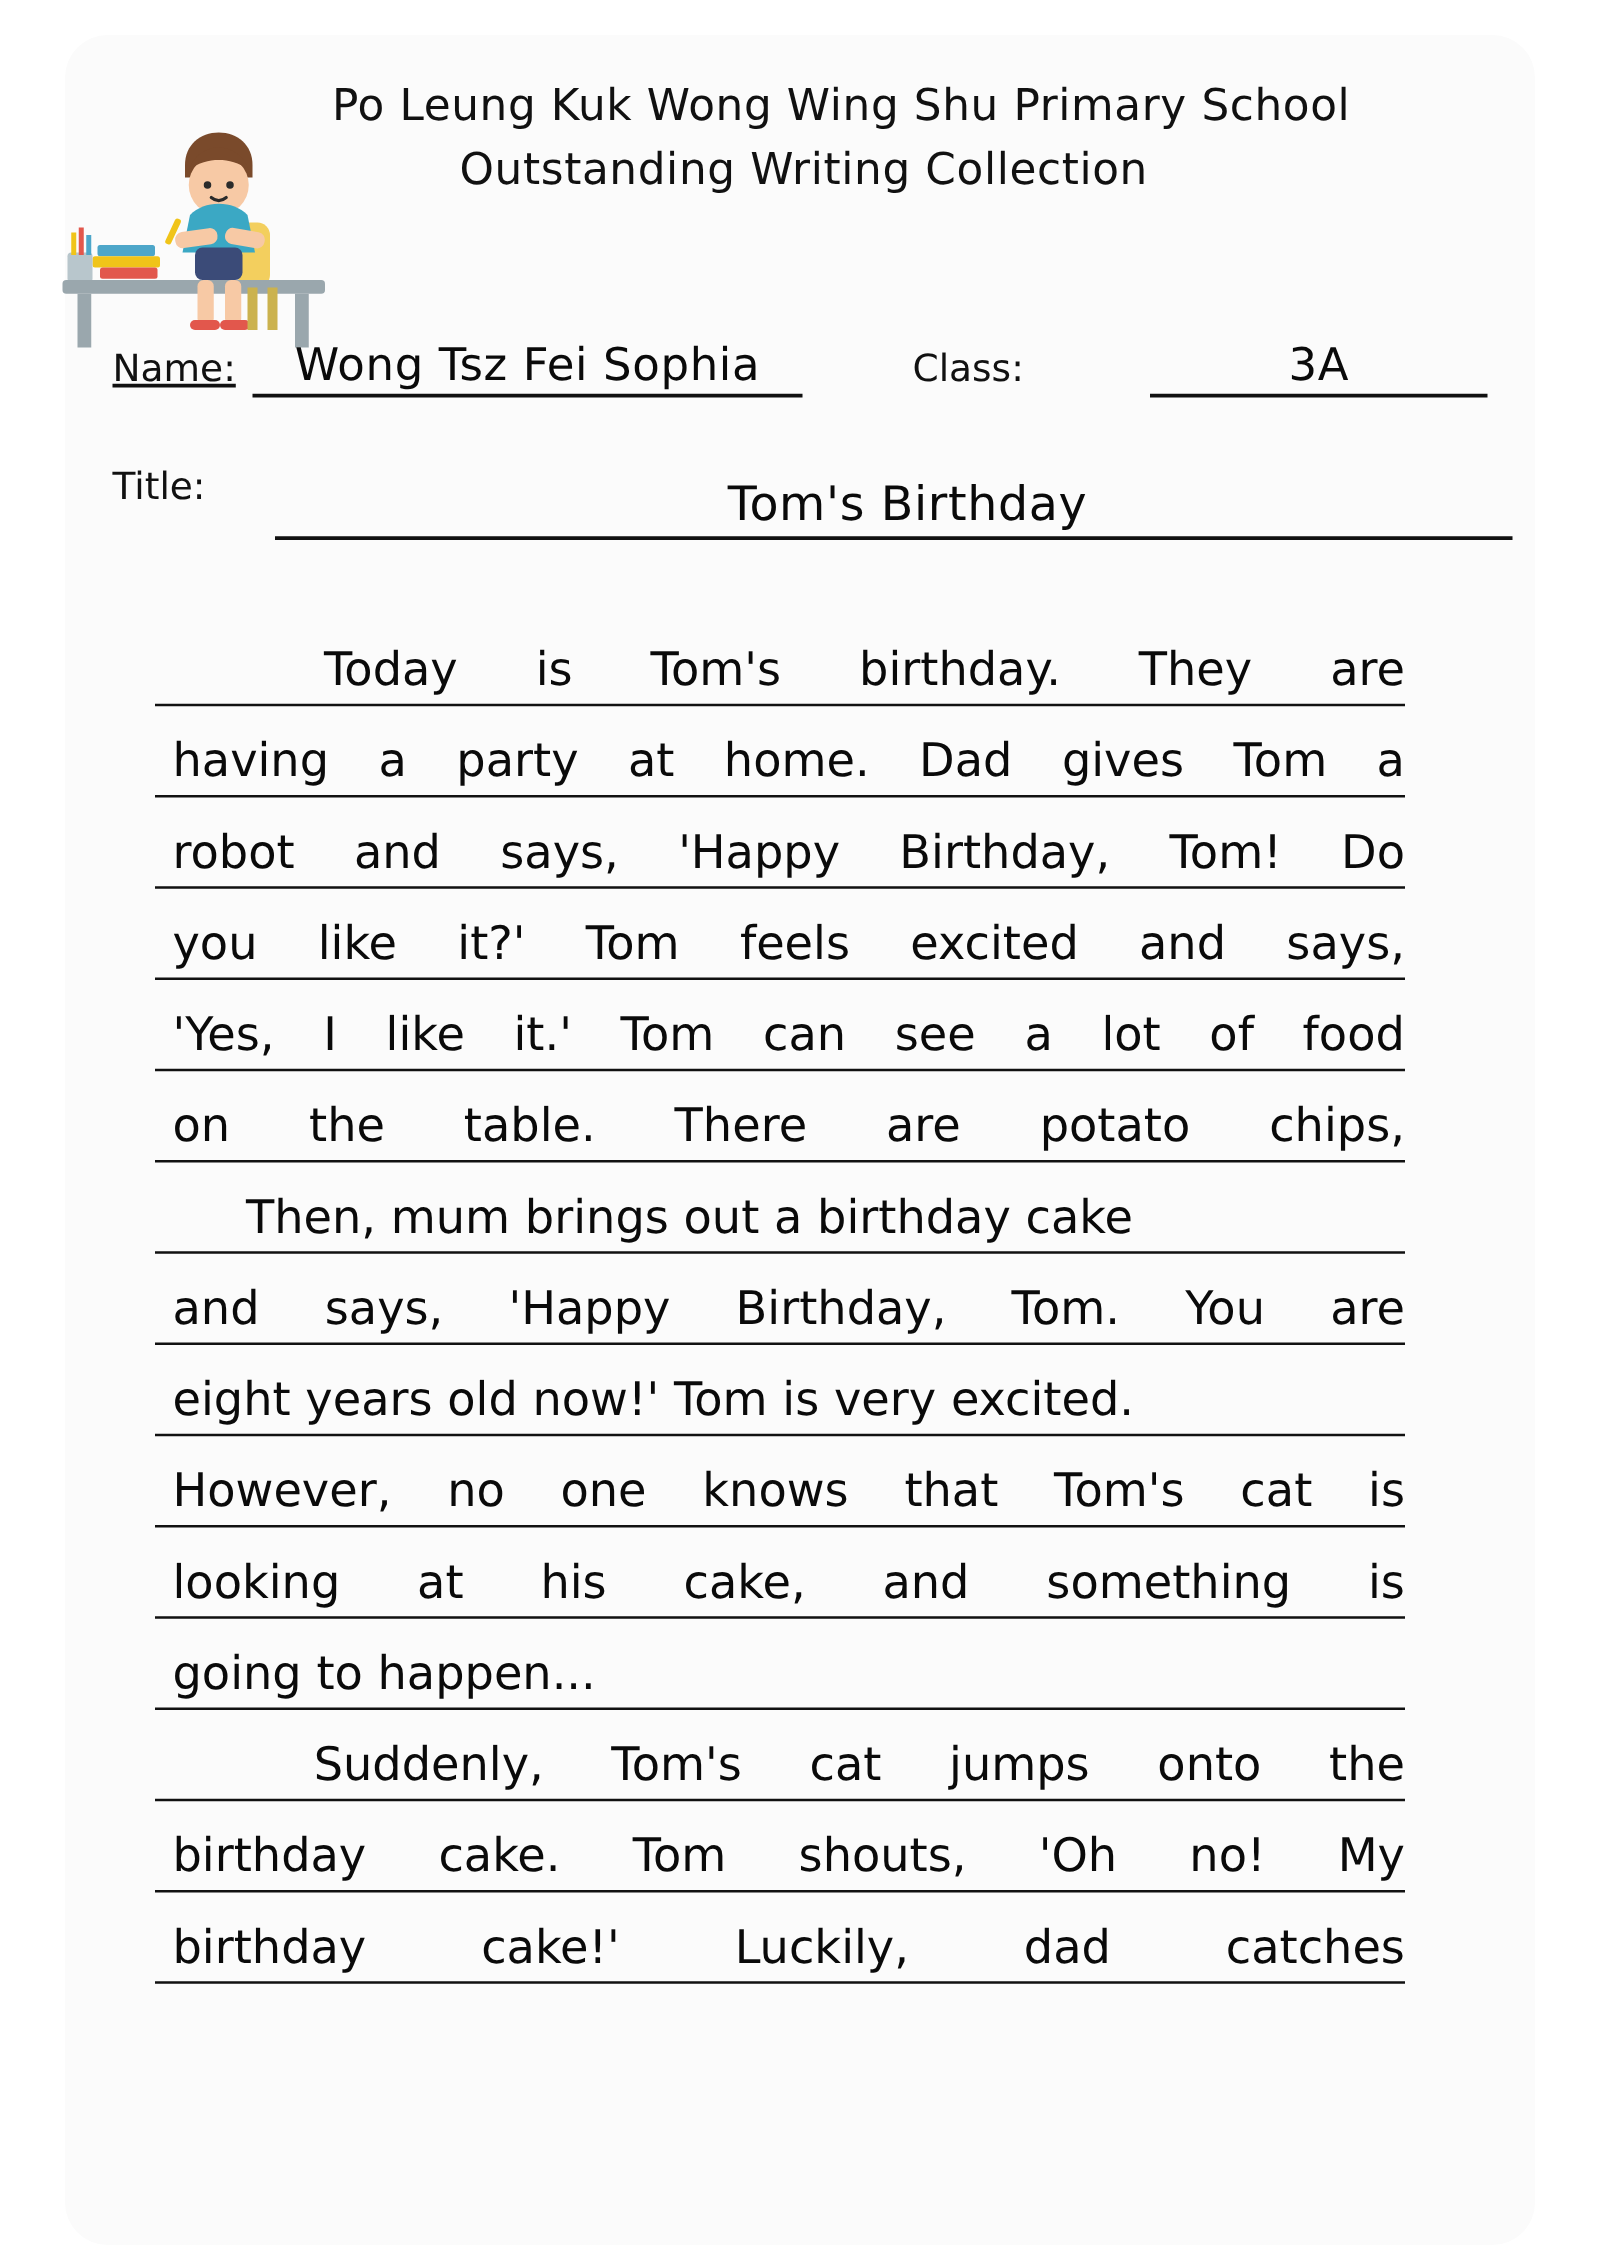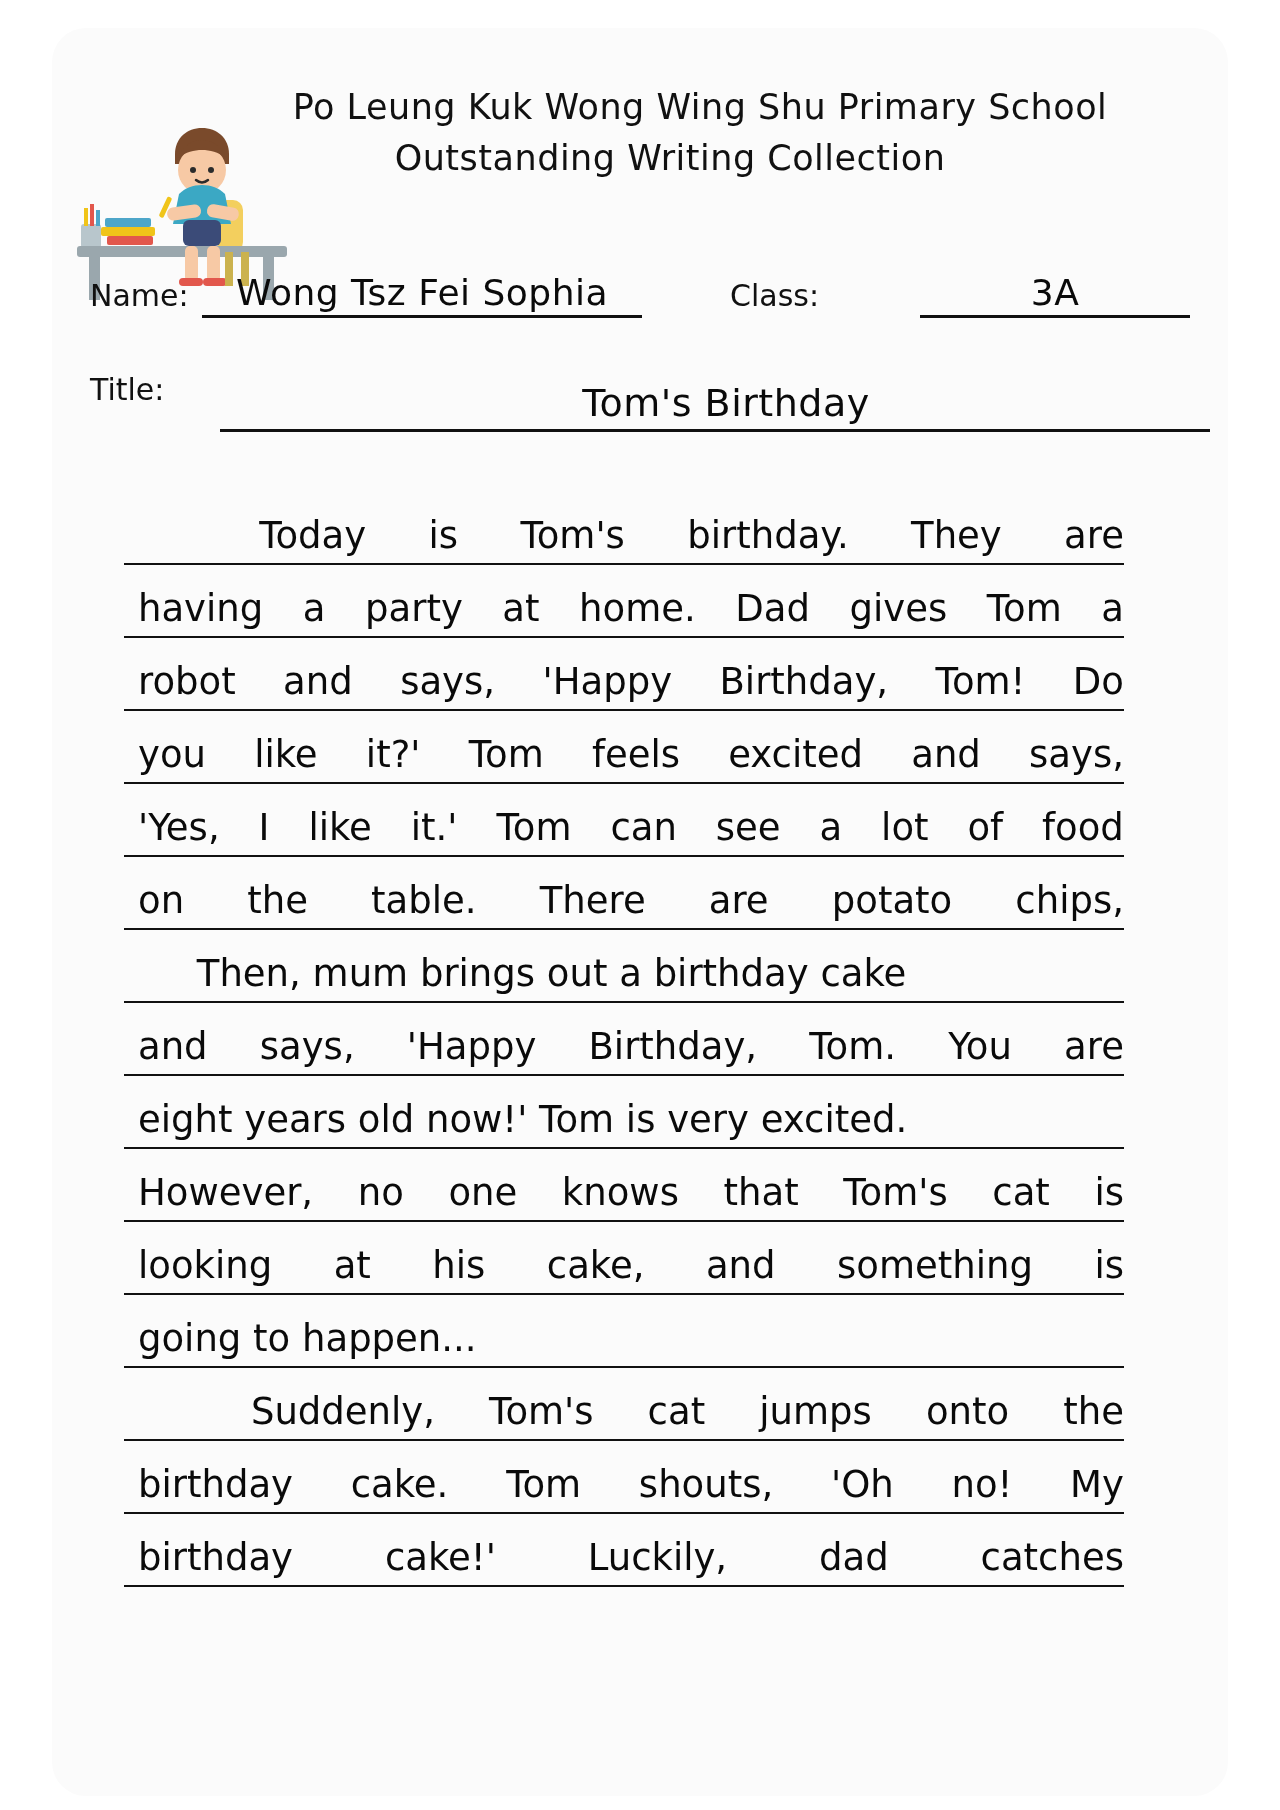--- a/index.html
+++ b/index.html
@@ -28,24 +28,23 @@
     top: 28px;
     width: 1176px;
     height: 1768px;
     background: #fbfbfb;
     border-radius: 34px;
   }
 
   
   .header {
     position: absolute;
-    left: 67px;
+    left: 40px;
     top: 60px;
     width: 1176px;
-    margin-top: 22px;
   }
 
   .header-title {
     text-align: center;
     font-family: "DejaVu Sans", sans-serif;
     font-size: 35px;
     color: #111111;
     letter-spacing: 0.5px;
     line-height: 1.45;
     padding-left: 130px;
@@ -72,21 +71,21 @@
     top: 272px;
     width: 1120px;
     height: 50px;
   }
   .field-label {
     position: absolute;
     font-size: 30px;
     color: #111;
     font-family: "DejaVu Sans", sans-serif;
   }
-  .label-name { left: 0px; top: 6px; }
+  .label-name { left: 0px; top: 6px; text-decoration: underline; }
   .label-class { left: 640px; top: 6px; }
   .label-title { left: 0px; top: 0px; }
 
   .hand {
     font-family: "DejaVu Sans", sans-serif;
     color: #0a0a0a;
     letter-spacing: 0.5px;
   }
 
   .fill {

